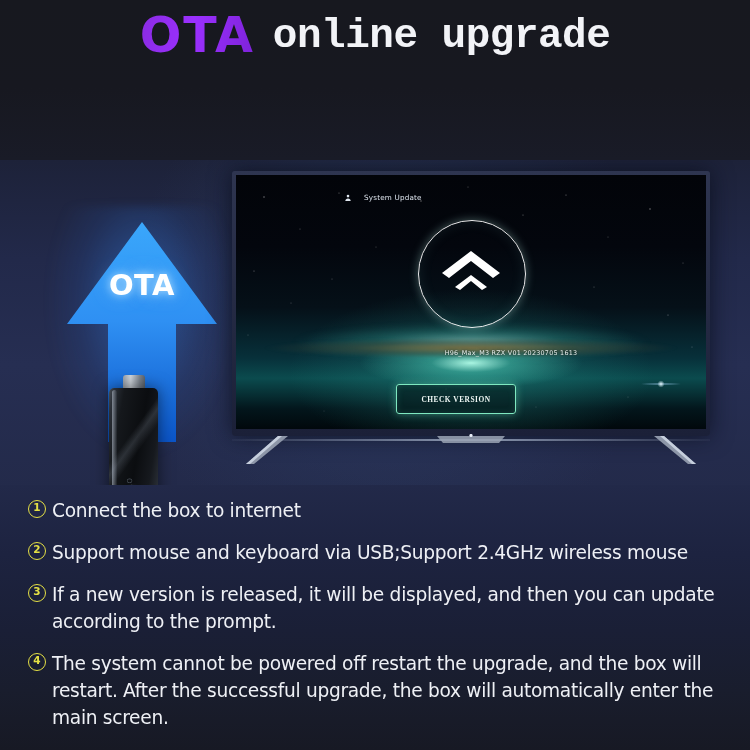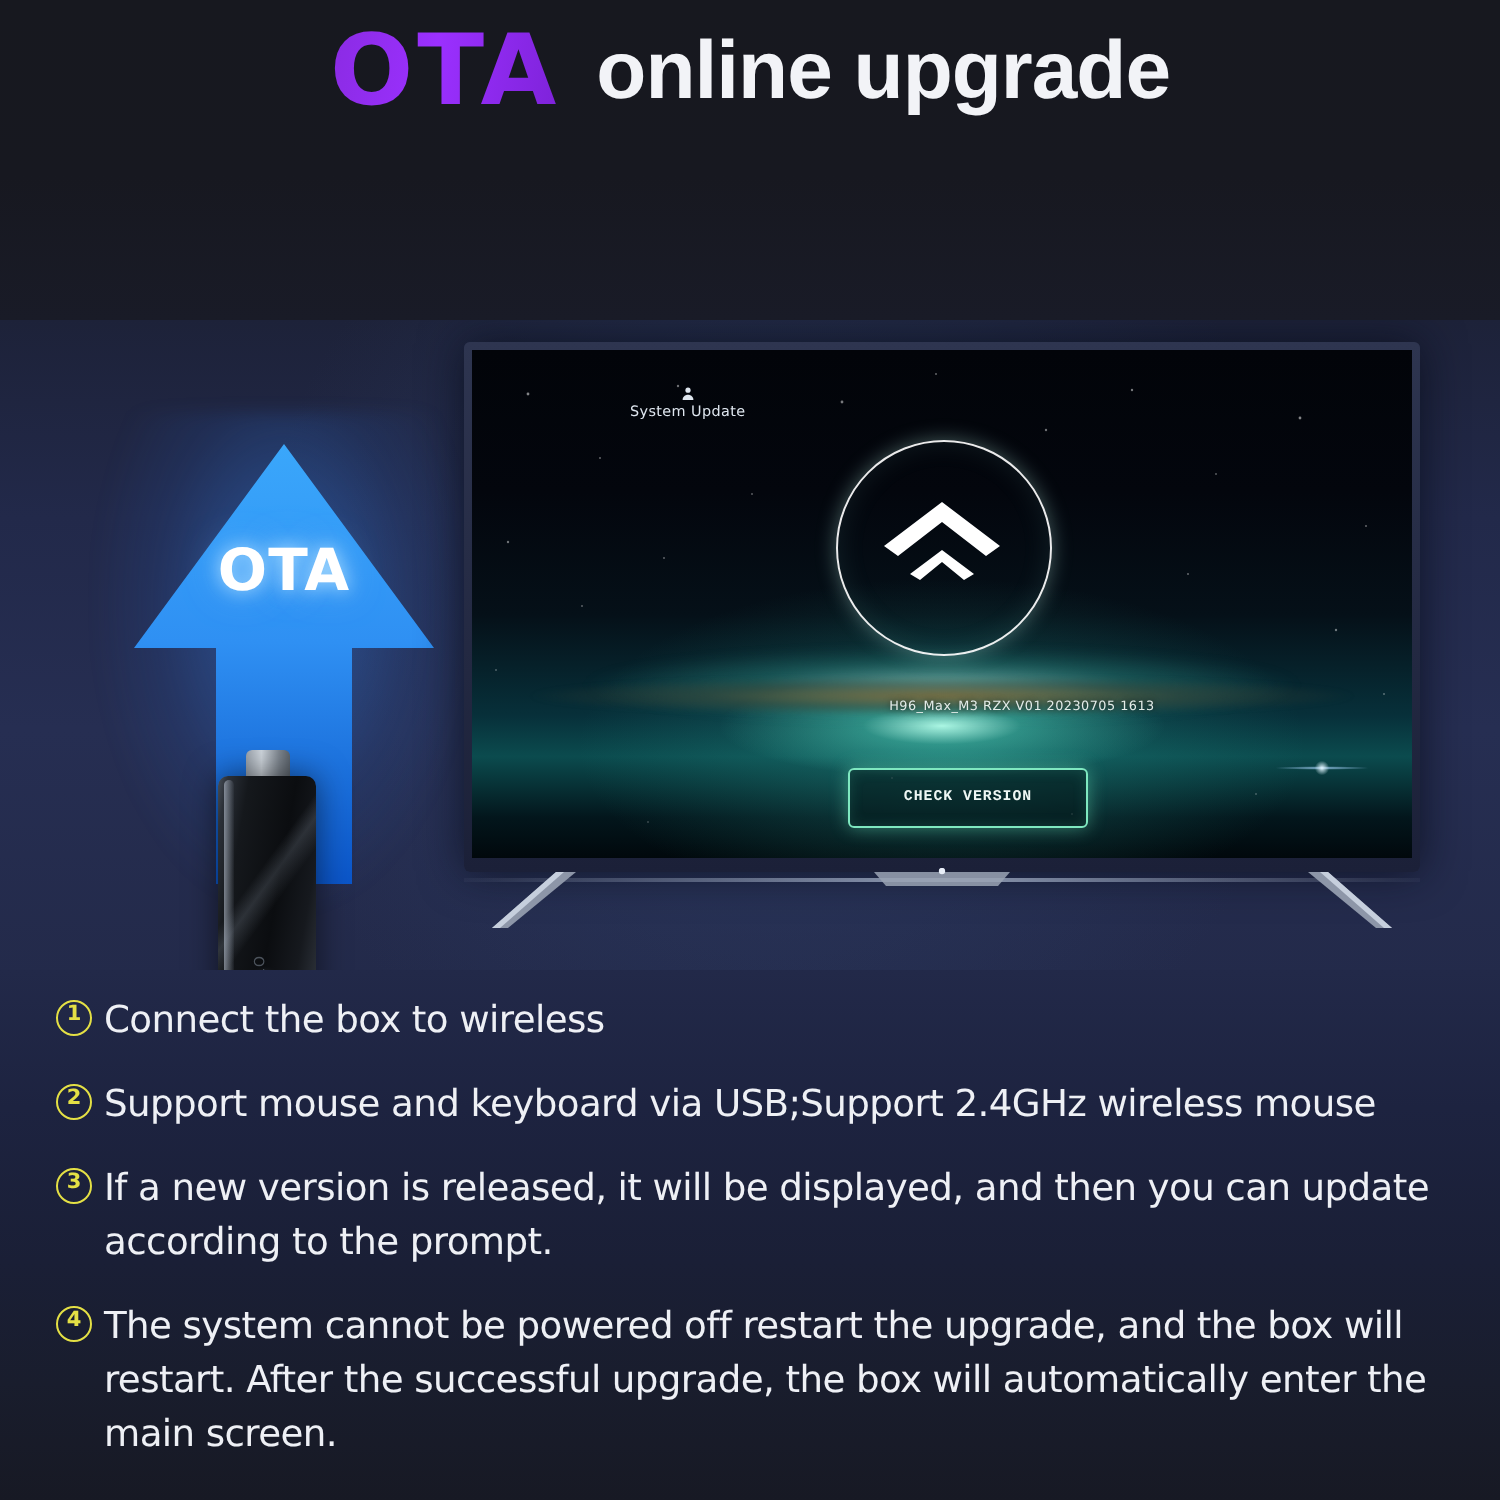--- a/index.html
+++ b/index.html
@@ -28,21 +28,21 @@
     font-size:49px;font-weight:bold;letter-spacing:2px;
     font-family:"DejaVu Sans", sans-serif;
     background:linear-gradient(100deg,#8a2be2 0%,#9b30ff 45%,#7d22d8 100%);
     -webkit-background-clip:text;background-clip:text;
     color:#8e2de8;-webkit-text-fill-color:transparent;
     vertical-align:middle;
   }
   .title-rest{
     display:inline-block;
     font-size:41px;font-weight:bold;color:#f2f3f7;
-    font-family:Liberation Sans, sans-serif;
+    font-family:Liberation Mono, monospace;
     letter-spacing:-0.5px;margin-left:18px;vertical-align:middle;
   }
   .subtitle{
     position:absolute;left:28px;top:88px;width:706px;
     font-size:19.4px;line-height:29px;color:#e9ebf1;
     font-family:"DejaVu Sans", sans-serif;
     letter-spacing:-0.3px;
   }
 
   
@@ -131,47 +131,46 @@
     position:absolute;left:-30px;top:160px;width:530px;height:26px;
     background:radial-gradient(ellipse 265px 13px at 50% 50%, rgba(120,105,60,0.95) 0%, rgba(60,70,55,0.55) 45%, rgba(10,30,35,0.0) 78%);
     filter:blur(1.2px);
   }
   .horizon-glow{
     position:absolute;left:-20px;top:140px;width:510px;height:60px;
     background:radial-gradient(ellipse 250px 26px at 50% 46%, rgba(190,255,240,0.55) 0%, rgba(70,200,180,0.22) 38%, rgba(0,0,0,0) 72%);
     filter:blur(3px);
   }
   .sys-update{
-    position:absolute;left:79px;top:18px;
-    display:flex;align-items:center;gap:0;
+    position:absolute;left:108px;top:18px;
+    display:flex;align-items:center;gap:12px;
     font-size:7.2px;color:#dfe6ef;letter-spacing:.2px;
     font-family:"DejaVu Sans", sans-serif;
-    flex-direction:column;
   }
   .sys-update .ic{display:inline-block;width:8px;height:8px;}
   .ota-circle{
     position:absolute;left:182px;top:45px;width:106px;height:106px;
     border:1.6px solid rgba(255,255,255,0.92);border-radius:50%;
     box-shadow:0 0 10px rgba(190,245,235,0.35), inset 0 0 14px rgba(150,230,220,0.10);
   }
   .ota-chev{position:absolute;left:202px;top:72px;width:66px;height:44px;}
   .version-text{
     position:absolute;left:0;top:174px;width:470px;text-align:center;
     font-size:6.4px;color:#e4ece9;letter-spacing:.25px;
     font-family:"DejaVu Sans", sans-serif;
     text-shadow:0 0 3px rgba(0,0,0,0.7);
     padding-left:40px;
   }
   .check-btn{
-    position:absolute;left:188px;top:209px;width:118px;height:28px;
+    position:absolute;left:160px;top:209px;width:118px;height:28px;
     border:1.3px solid #7fe8c0;border-radius:3px;
     background:rgba(4,22,24,0.55);
     display:flex;align-items:center;justify-content:center;
     font-size:7.4px;font-weight:bold;color:#eef7f4;letter-spacing:.5px;
-    font-family:Liberation Mono, monospace;
+    font-family:Liberation Serif, serif;
     box-shadow:0 0 9px rgba(110,230,190,0.45), inset 0 0 7px rgba(80,200,170,0.18);
   }
   .flare{
     position:absolute;left:395px;top:198px;width:60px;height:22px;
     background:
       radial-gradient(ellipse 5px 5px at 50% 50%, rgba(225,245,255,1) 0%, rgba(120,190,255,0.0) 72%),
       radial-gradient(ellipse 30px 1.1px at 50% 50%, rgba(170,215,255,0.85) 0%, rgba(120,190,255,0.0) 80%);
   }
   .tv-legs{position:absolute;left:0;top:263px;width:478px;height:37px;}
 
@@ -300,21 +299,21 @@
         <circle cx="239" cy="1.5" r="1.6" fill="#e8eef8"></circle>
       </svg>
     </div>
   </div>
 
   <div class="list-band">
     <div class="bullets">
 
       <div class="bullet">
         <div class="num">1</div>
-        <div class="txt">Connect the box to wireless</div>
+        <div class="txt">Connect the box to internet</div>
       </div>
 
       <div class="bullet">
         <div class="num">2</div>
         <div class="txt"> Support mouse and keyboard via USB;Support 2.4GHz wireless mouse</div>
       </div>
 
       <div class="bullet">
         <div class="num">3</div>
         <div class="txt">If a new version is released, it will be displayed, and then you can update according to the prompt.</div>

